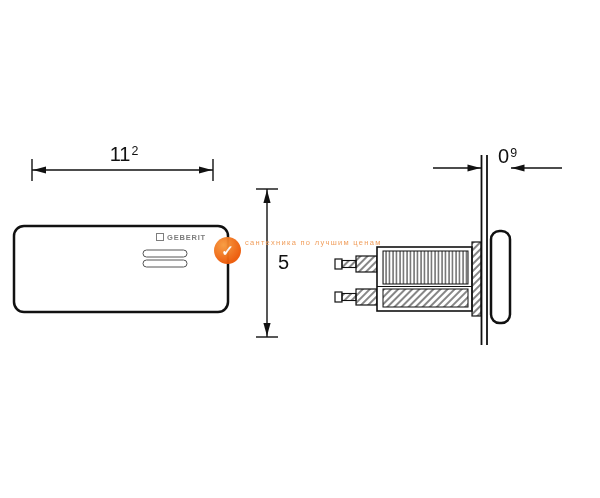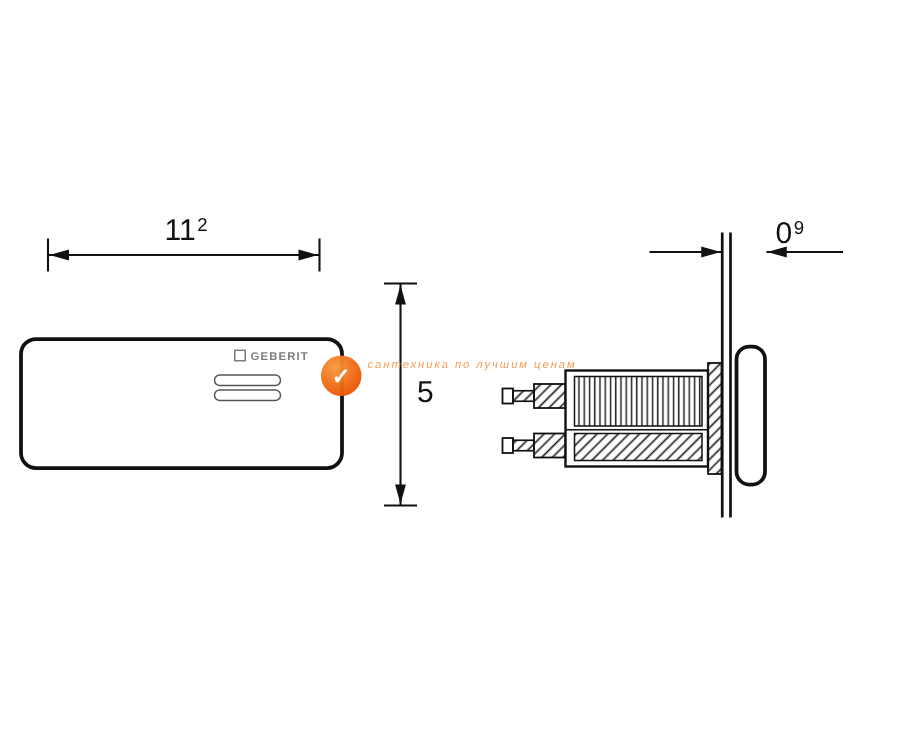--- a/index.html
+++ b/index.html
@@ -19,21 +19,21 @@
     white-space:nowrap;
   }
   .dim-sup{
     font-size:62%;
     position:relative;
     top:-0.5em;
     margin-left:1px;
   }
   .dim-width{left:98px;top:144px;width:52px;text-align:center;}
   .dim-height{left:278px;top:252px;}
-  .dim-depth{left:517px;top:146px;}
+  .dim-depth{left:498px;top:146px;}
   .brand{
     position:absolute;
     left:156px;top:233px;
     font-size:7.5px;
     letter-spacing:0.8px;
     color:#7d7d7d;
     display:flex;align-items:flex-start;
     font-weight:bold;
   }
   .brand-mark{
@@ -64,21 +64,20 @@
     font-weight:bold;
     line-height:1.2;
     white-space:nowrap;
   }
   .wm-tagline{
     color:#f09a55;
     font-size:7.5px;
     letter-spacing:1.3px;
     margin-top:1px;
     white-space:nowrap;
-    font-style:italic;
   }
 </style>
 </head>
 <body>
 
 <div class="canvas">
 
   <svg width="600" height="498" viewBox="0 0 600 498">
     <defs>
       <pattern id="hatch" width="5" height="5" patternUnits="userSpaceOnUse" patternTransform="rotate(45)">

